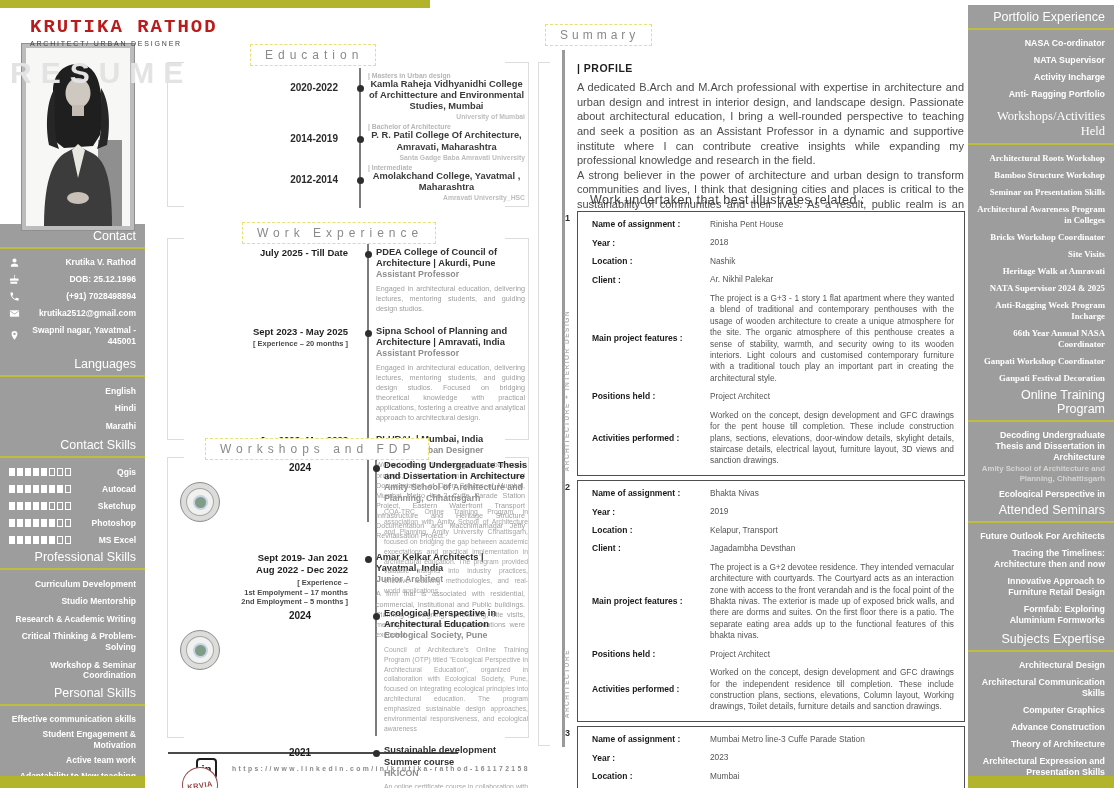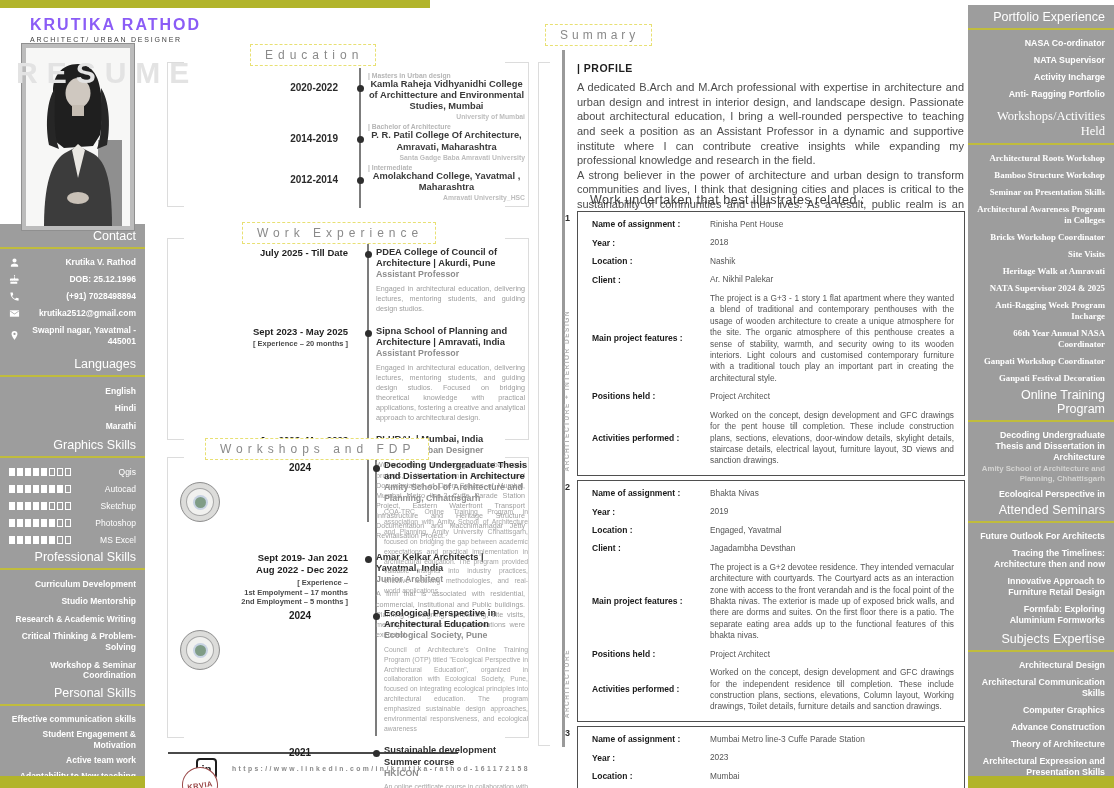--- a/index.html
+++ b/index.html
@@ -3,28 +3,28 @@
 <meta charset="utf-8">
 <style>
   * { margin:0; padding:0; box-sizing:border-box; }
   html,body { background:#fff; }
   body { font-family:"Liberation Sans", sans-serif; }
   #page { position:relative; width:1114px; height:788px; background:#fff; overflow:hidden; }
 
   
   .top-bar { position:absolute; left:0; top:0; width:430px; height:8px; background:#b2b42b; }
   .name-block { position:absolute; left:30px; top:16px; z-index:4; }
-  .name { font-size:16px; font-weight:bold; letter-spacing:2px; color:#8b5cf6; }
+  .name { font-size:19px; font-weight:bold; letter-spacing:2px; color:#b91c1c;font-family:Liberation Mono, monospace; }
   .subtitle { font-size:7px; letter-spacing:1.8px; color:#3f3f3f; margin-top:2px; }
 
   
   .photo-frame { position:absolute; left:22px; top:44px; width:112px; height:186px;
     border:4px solid #bcbcbc; outline:1px solid #8f8f8f; background:#f7f7f6; z-index:1; }
   .photo-frame svg { width:100%; height:100%; display:block; }
-  .watermark { position:absolute; left:16px; top:56px; z-index:2; font-size:30px; font-weight:bold;
+  .watermark { position:absolute; left:10px; top:56px; z-index:2; font-size:30px; font-weight:bold;
     color:#e3e3e3; letter-spacing:9px; white-space:nowrap; pointer-events:none; }
 
   
   .lsb, .rsb { position:absolute; background:#9d9d9d; padding-bottom:8px; }
   .lsb { left:0; width:145px; }
   .rsb { left:968px; width:146px; }
   .sb-head { text-align:right; color:#fff; font-size:12.5px; padding:5px 9px 4px; font-weight:400; }
   .sb-rule { height:2px; background:#c0bc3c; margin-bottom:5px; }
   .lsb-contact { top:224px; z-index:0; }
   .lsb-languages { top:352px; }
@@ -38,21 +38,21 @@
 
   .contact-row { display:flex; align-items:center; padding:3px 9px; }
   .contact-icon { flex:0 0 13px; width:13px; height:11px; }
   .contact-icon svg { width:11px; height:11px; display:block; }
   .contact-text { flex:1; text-align:right; color:#fff; font-weight:bold; font-size:8.5px; line-height:1.25; }
 
   .sw-row { display:flex; align-items:center; padding:3.5px 9px; }
   .squares { display:flex; gap:2px; }
   .sq { width:6px; height:8px; border:1px solid #fff; }
   .sq.fill { background:#fff; }
-  .sw-label { flex:1; text-align:right; color:#fff; font-weight:normal; font-size:8.5px; }
+  .sw-label { flex:1; text-align:right; color:#fff; font-weight:bold; font-size:8.5px; }
 
   
   .rsb-portfolio { top:5px; }
   .rsb-workshops { top:104px;font-family:Liberation Serif, serif; }
   .rsb-training  { top:383px; }
   .rsb-seminars  { top:498px; }
   .rsb-subjects  { top:627px; }
   .rsb-item { text-align:right; color:#fff; font-weight:bold; font-size:8.8px; padding:3px 9px; line-height:1.25; }
   .rsb-sub { display:block; color:#d4d4d2; font-size:7.8px; line-height:1.25; margin-top:1px; }
   .rsb-sub:empty { display:none; }
@@ -235,21 +235,21 @@
     <div class="sb-rule"></div>
     <div>
 
     <div class="sb-item">English</div>
         <div class="sb-item">Hindi</div>
         <div class="sb-item">Marathi</div>
       </div>
   </section>
 
   <section class="lsb lsb-software">
-    <div class="sb-head">Graphics Skills</div>
+    <div class="sb-head">Contact Skills</div>
     <div class="sb-rule"></div>
     <div>
 
         <div class="sw-row">
           <span class="squares">
             <span class="sq fill"></span>
             <span class="sq fill"></span>
             <span class="sq fill"></span>
             <span class="sq fill"></span>
             <span class="sq fill"></span>
@@ -575,21 +575,21 @@
         <div class="a-row">
           <span class="a-label">Name of assignment :</span>
           <span class="a-value">Bhakta Nivas</span>
         </div>
         <div class="a-row">
           <span class="a-label">Year :</span>
           <span class="a-value">2019</span>
         </div>
         <div class="a-row">
           <span class="a-label">Location :</span>
-          <span class="a-value">Engaged, Yavatmal</span>
+          <span class="a-value">Kelapur, Transport</span>
         </div>
         <div class="a-row">
           <span class="a-label">Client :</span>
           <span class="a-value">Jagadambha Devsthan</span>
         </div>
         <div class="a-row grow">
           <span class="a-label">Main project features :</span>
           <span class="a-value just">The project is a G+2 devotee residence. They intended vernacular architecture with courtyards. The Courtyard acts as an interaction zone with access to the front verandah and is the focal point of the Bhakta nivas. The exterior is made up of exposed brick walls, and there are dorms and suites. On the first floor there is a patio. The separate eating area adds up to the functional features of this bhakta nivas.</span>
         </div>
         <div class="a-row">

